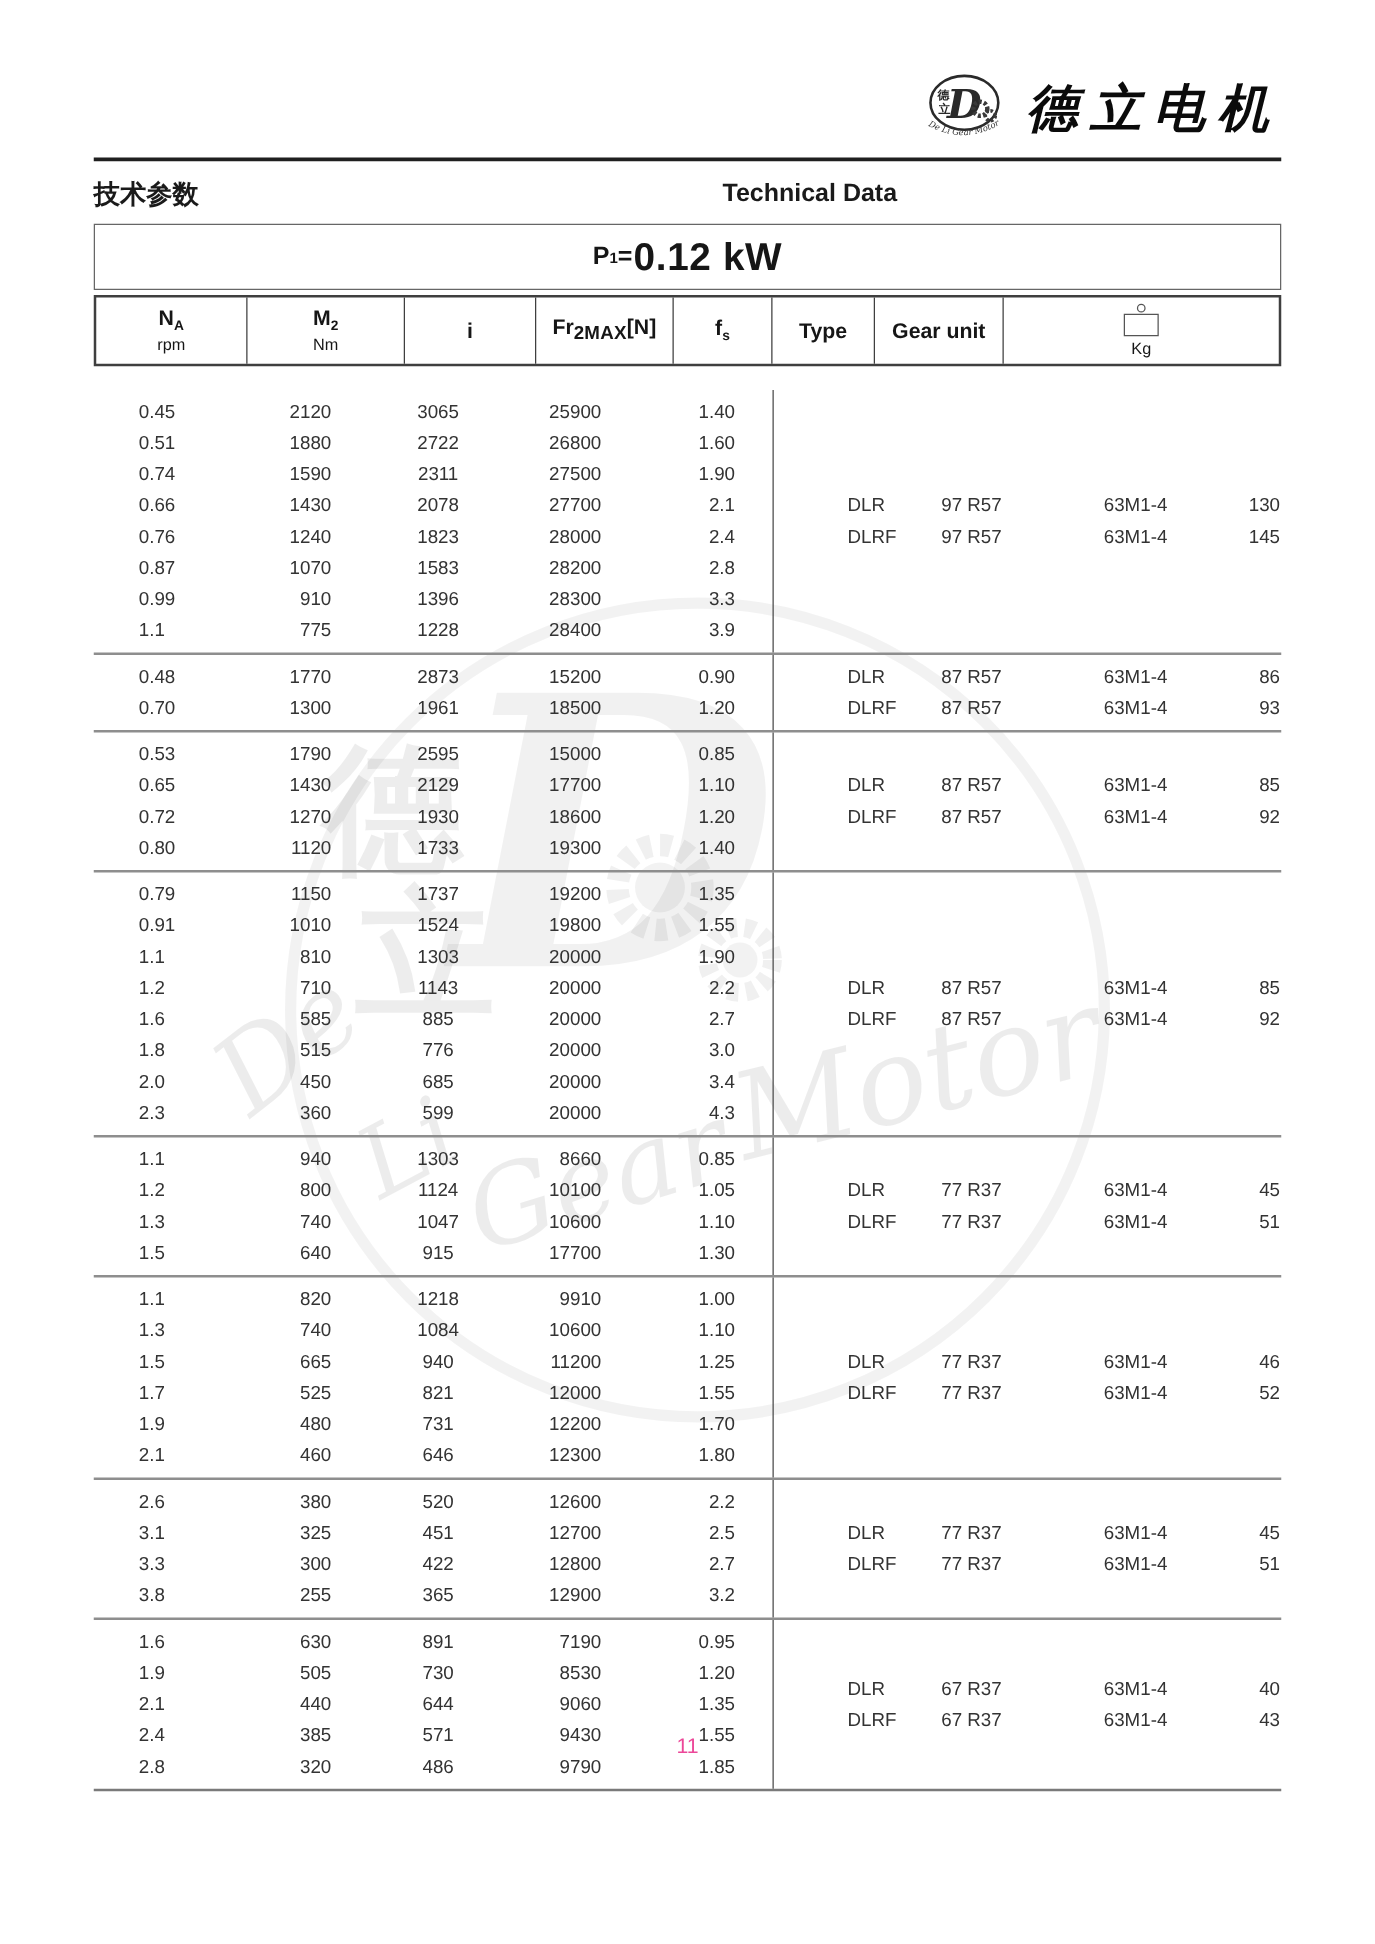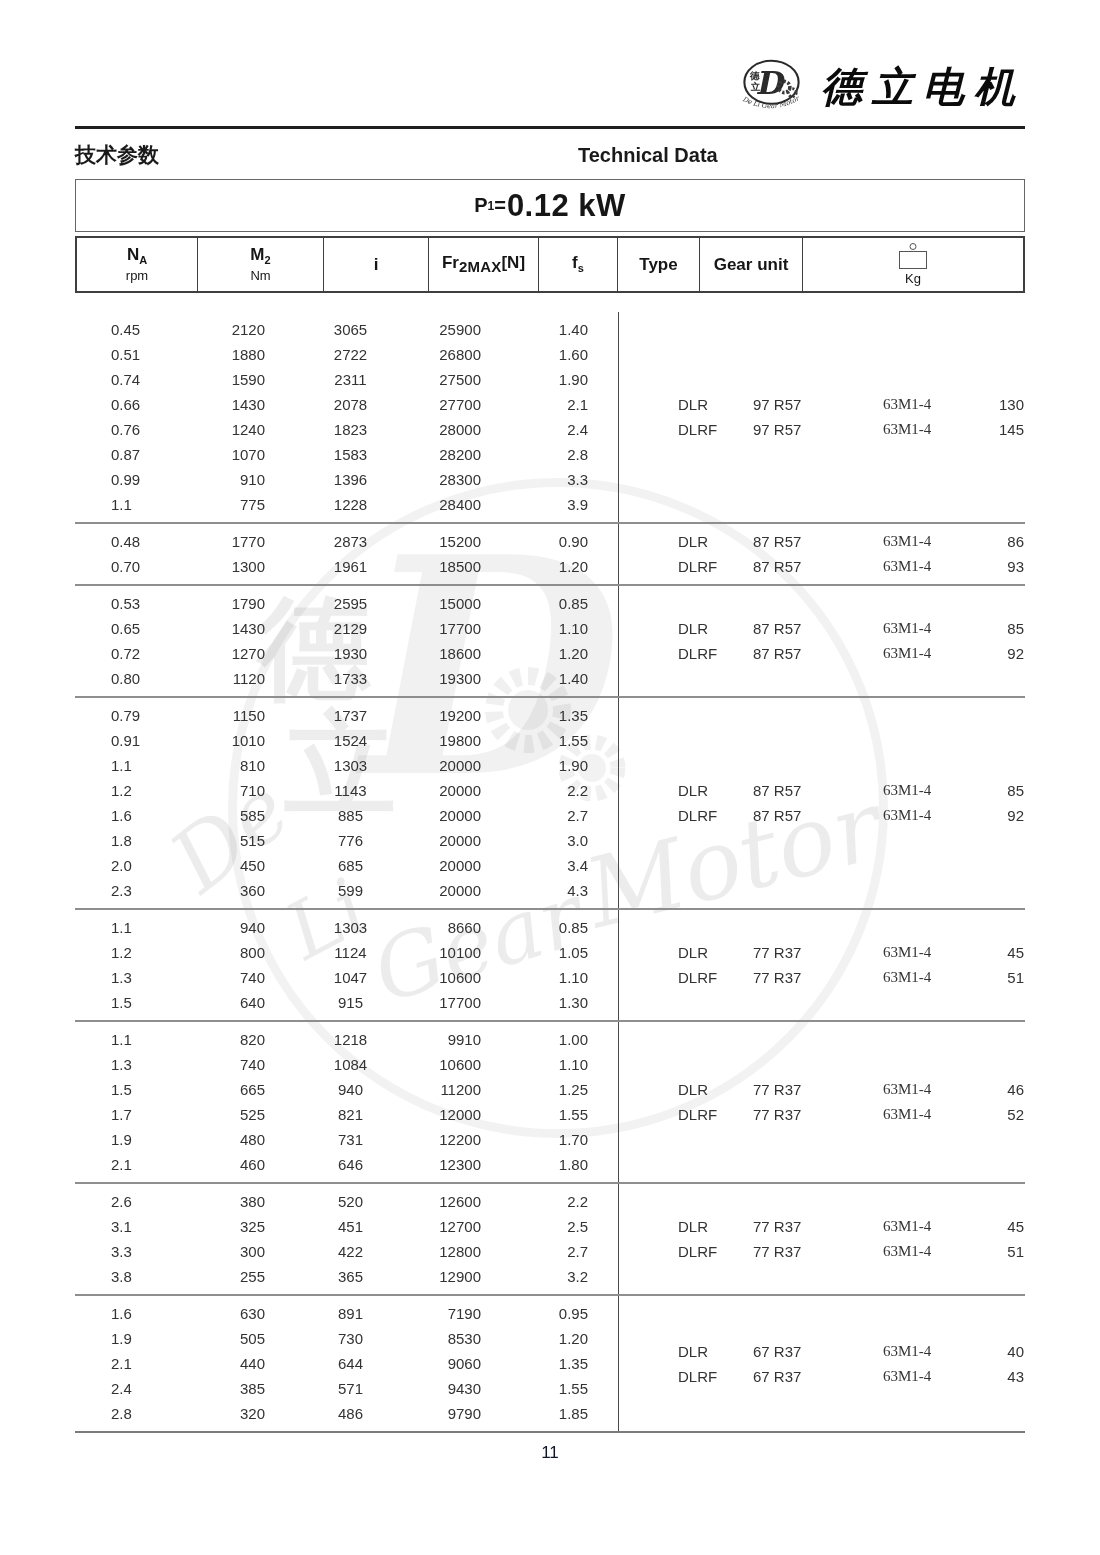--- a/index.html
+++ b/index.html
@@ -71,26 +71,26 @@
   .block-right { flex:1; display:flex; flex-direction:column; justify-content:center; }
   .drow, .trow { display:flex; height:25px; align-items:center; font-size:15px; color:#333; }
   .cell { box-sizing:border-box; white-space:nowrap; }
   .c0 { width:121px; padding-left:36px; }
   .c1 { width:126px; text-align:right; padding-right:57px; }
   .c2 { width:105px; text-align:center; padding-right:48px; }
   .c3 { width:110px; text-align:right; padding-right:56px; }
   .c4 { width:81px;  text-align:right; padding-right:30px; }
   .t0 { width:82px;  padding-left:34px; }
   .t1 { width:103px; padding-left:27px; }
-  .t2 { width:144px; padding-left:54px;font-family:Liberation Serif, serif; }
+  .t2 { width:144px; padding-left:54px; }
   .t3 { width:78px;  text-align:right; padding-right:27px; }
 
   
-  .page-number { position:absolute; left:75px; top:1443px; width:950px; text-align:center;
-                 font-size:17px; color:#0f172a; }
+  .page-number { position:absolute; left:75px; top:1387px; width:950px; text-align:center;
+                 font-size:17px; color:#ec4899; }
 </style>
 </head>
 <body>
 
 <div class="page">
 
   <div class="watermark" aria-hidden="true">
     <div class="wm-ring"></div>
     <div class="wm-cn wm-cn1">德</div>
     <div class="wm-cn wm-cn2">立</div>

